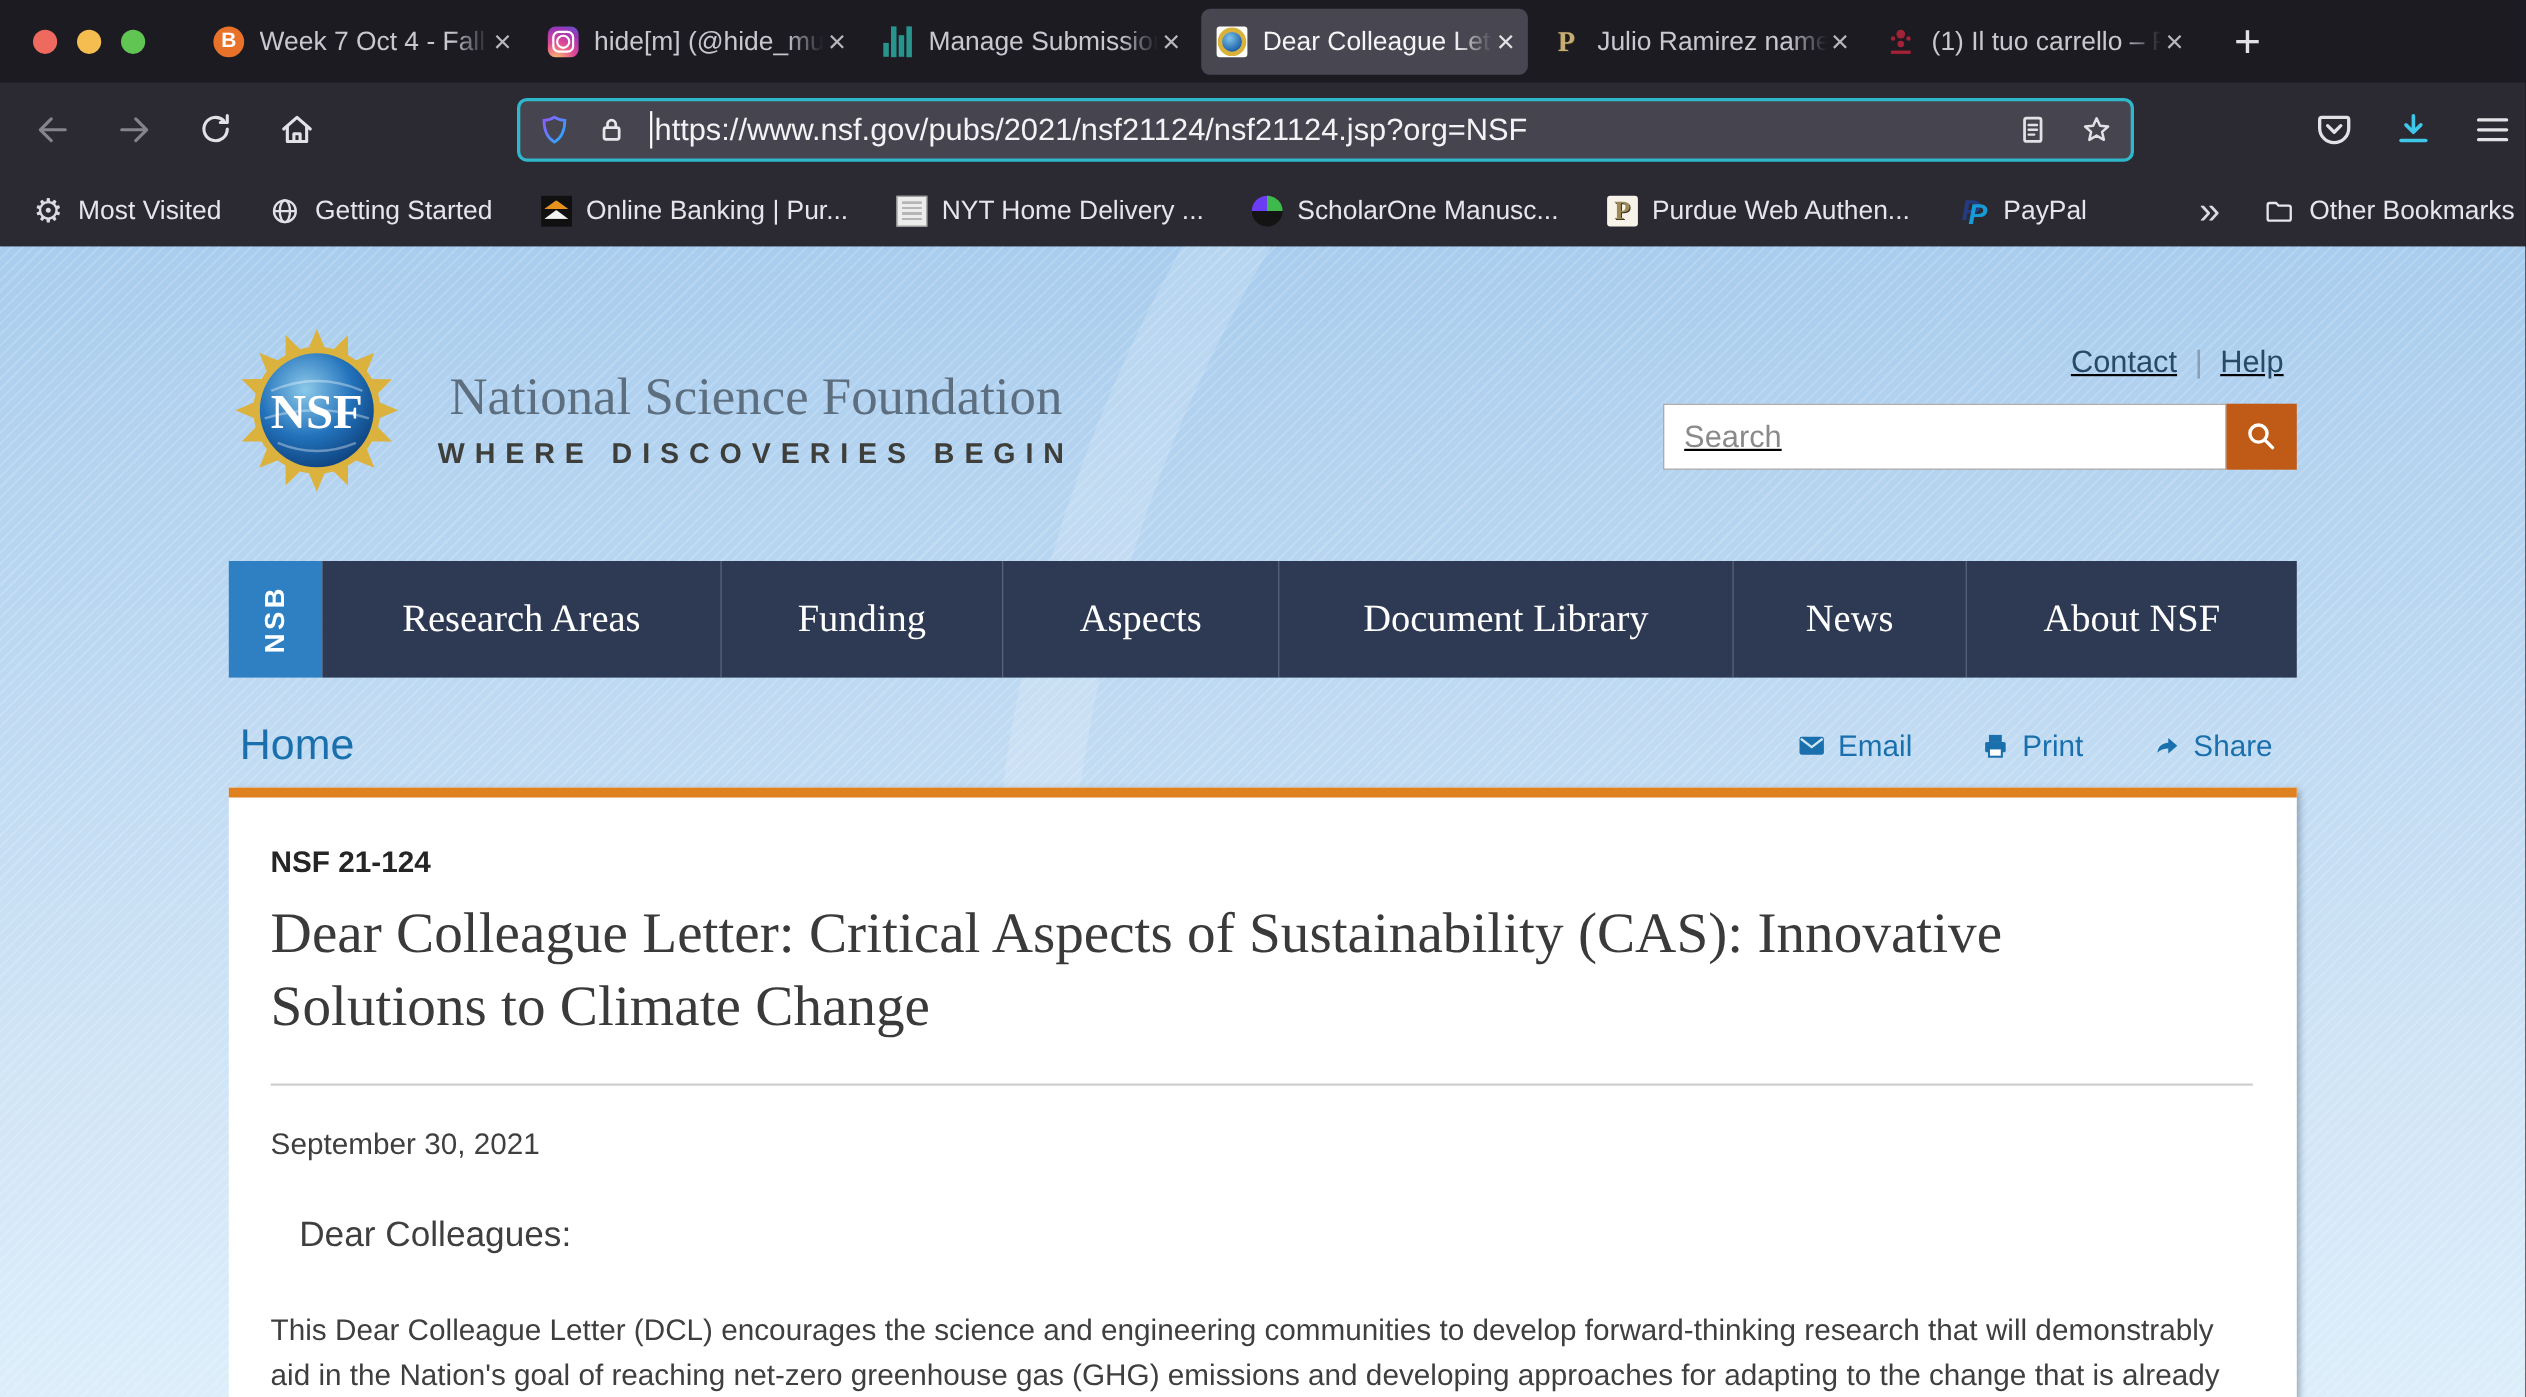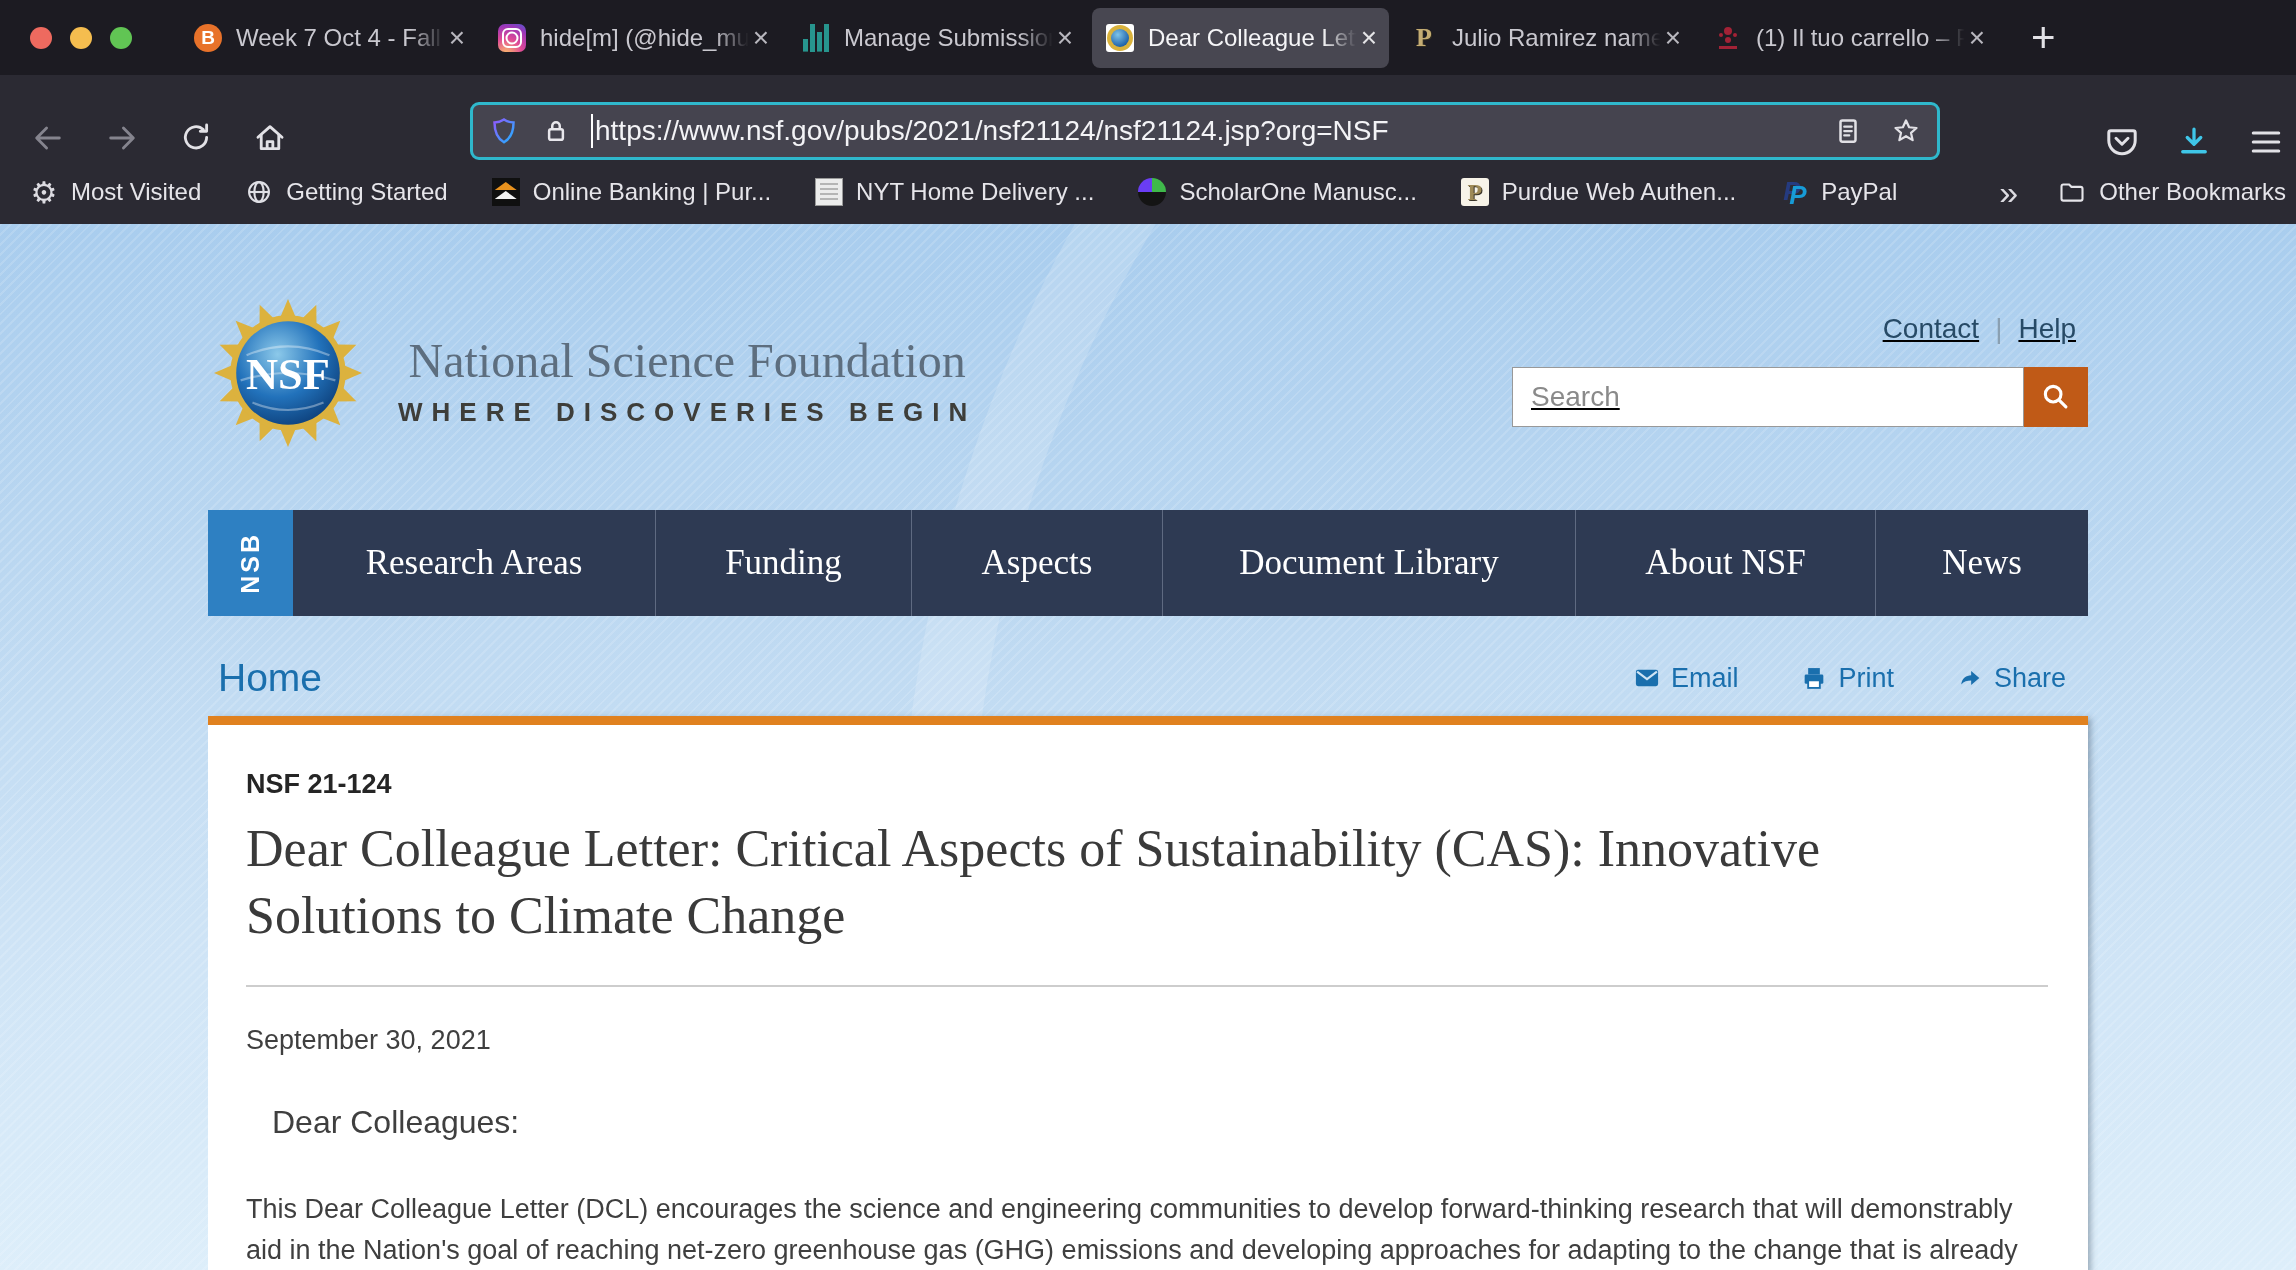--- a/index.html
+++ b/index.html
@@ -47,21 +47,21 @@
   .fav-nsf::before{content:"";position:absolute;inset:1px;border-radius:50%;background:#d9b23c;}
   .fav-nsf::after{content:"";position:absolute;inset:5px;border-radius:50%;background:radial-gradient(circle at 38% 32%,#7ec4e8,#1b5fa8 75%);}
   .fav-purdue{color:#c5ad73;font-family:"Liberation Serif",serif;font-weight:700;font-size:26px;text-shadow:0 0 1px #4a4434,1px 1px 0 #2e2a1e;}
   .fav-purdue::before{content:"P";}
   .fav-piacenza{flex-direction:column;}
   .fav-piacenza::before{content:"";width:8px;height:8px;border-radius:50%;background:#a32236;
      box-shadow:-7px 4px 0 -2px #a32236,7px 4px 0 -2px #a32236,0 9px 0 -1px #a32236;}
   .fav-piacenza::after{content:"";width:18px;height:3px;margin-top:11px;background:#a32236;}
 
   
-  .toolbar{height:85px;background:var(--toolbar-bg);display:flex;align-items:flex-end;padding:0 8px 0 26px;}
+  .toolbar{height:85px;background:var(--toolbar-bg);display:flex;align-items:center;padding:0 8px 0 26px;}
   .tool-btn{width:44px;height:44px;display:flex;align-items:center;justify-content:center;flex-shrink:0;margin-right:30px;}
   .tool-btn svg{width:34px;height:34px;}
   .urlbar{height:58px;flex:0 0 1470px;margin-left:148px;background:var(--urlbar-bg);
      border:3px solid var(--urlbar-teal);border-radius:9px;display:flex;align-items:center;padding:0 16px;}
   .urlbar svg{width:30px;height:30px;flex-shrink:0;}
   .caret{width:2px;height:34px;background:#fff;margin:0 2px 0 20px;flex-shrink:0;}
   .url-text{color:#f3f3f6;font-size:28px;white-space:nowrap;overflow:hidden;flex:1;}
   .urlbar .right-icons{display:flex;gap:28px;margin-left:12px;}
   .chrome-right{display:flex;align-items:center;gap:36px;margin-left:auto;padding-right:4px;}
   .chrome-right svg{width:36px;height:36px;}
@@ -356,22 +356,22 @@
 
       <div class="nav-row">
         <div class="nsb-box">
           <span class="nsb-text">NSB</span>
         </div>
         <nav class="main-nav">
           <div class="nav-item nav-research">Research Areas</div>
           <div class="nav-item nav-funding">Funding</div>
           <div class="nav-item nav-awards">Aspects</div>
           <div class="nav-item nav-doclib">Document Library</div>
+          <div class="nav-item nav-news">News</div>
           <div class="nav-item nav-about">About NSF</div>
-          <div class="nav-item nav-news">News</div>
         </nav>
       </div>
 
       <div class="crumb-row">
         <span class="crumb-home">Home</span>
         <div class="doc-actions">
           <span class="doc-action">
             <svg viewBox="0 0 24 24">
                 <rect x="2.5" y="5" width="19" height="14" rx="1.8" fill="#1a6fad"></rect>
                 <path d="M3.5 6.5 12 13l8.5-6.5" fill="none" stroke="#cfe4f4" stroke-width="1.8"></path>

